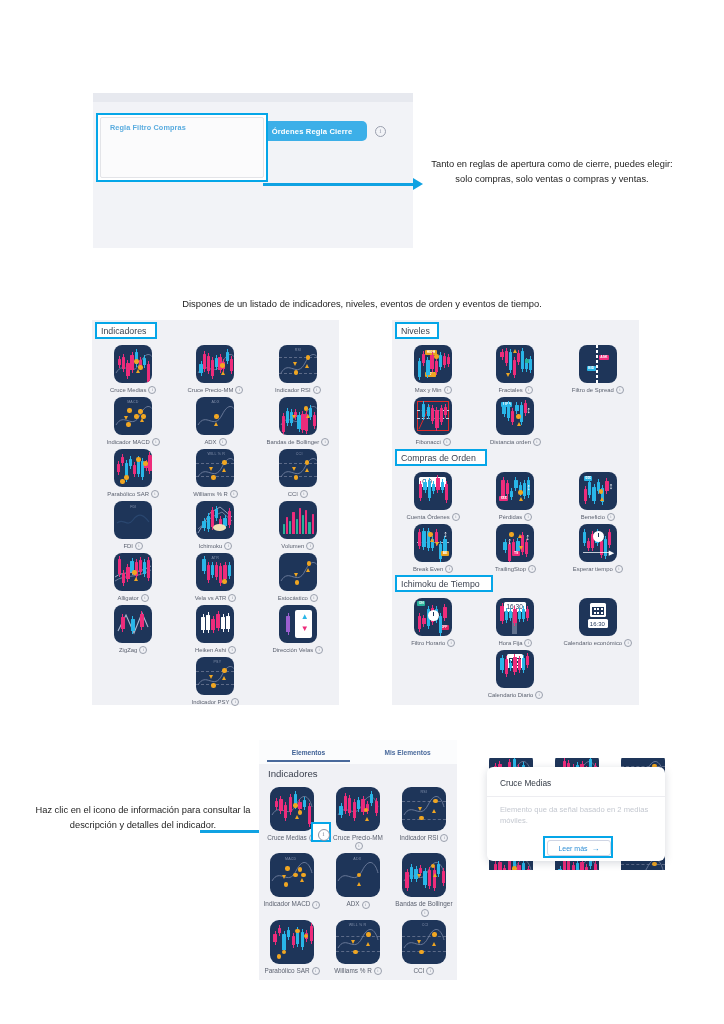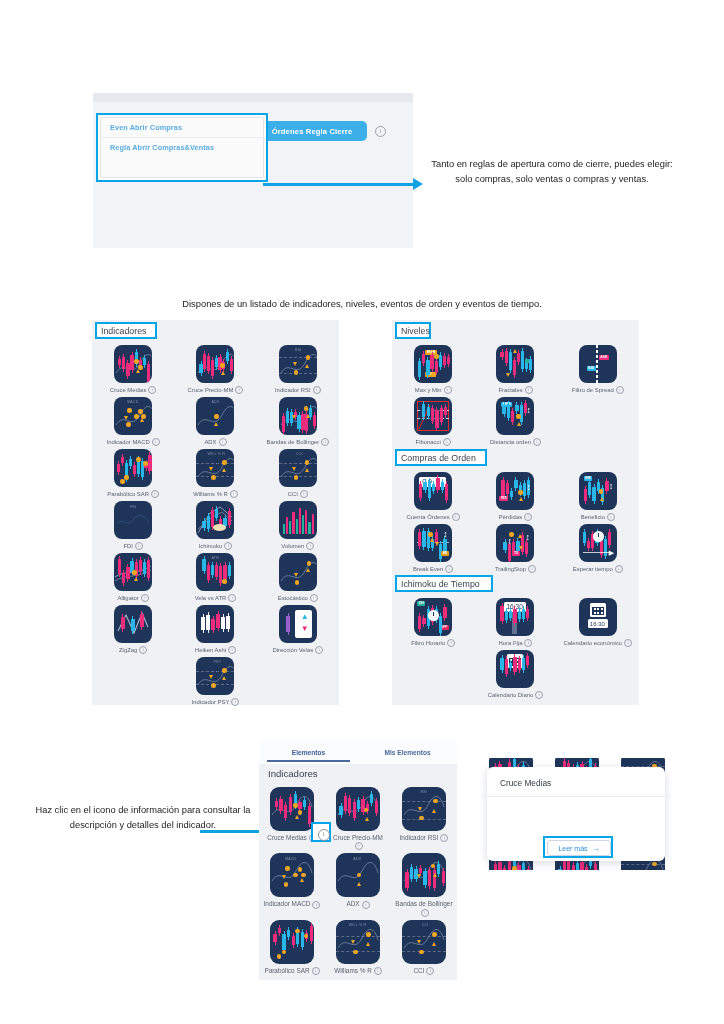--- a/index.html
+++ b/index.html
@@ -236,22 +236,21 @@
 <div class="abs" id="rules-panel">
   <div class="topstrip"></div>
   <button class="btn-blue" id="btn-apertura">Añadir Regla Apertura</button>
   <span class="info-circle" id="info-apertura">i</span>
   <button class="btn-blue" id="btn-cierre">Órdenes Regla Cierre</button>
   <span class="info-circle" id="info-cierre">i</span>
 </div>
 
 <div class="abs" id="dropdown-highlight"></div>
 <div class="abs" id="dropdown-menu">
-  <div class="dd-item">Even Abrir Compras</div>
-  <div class="dd-item">Regla Abrir Compras&amp;Ventas</div>
+  <div class="dd-item">Regla Filtro Compras</div>
 </div>
 
 <div class="abs" id="arrow1"></div>
 <div class="abs" id="arrow1-head"></div>
 <div class="abs" id="callout1">Tanto en reglas de apertura como de cierre, puedes elegir: solo compras, solo ventas o compras y ventas.</div>
 
 <div class="abs" id="caption2">Dispones de un listado de indicadores, niveles, eventos de orden y eventos de tiempo.</div>
 
 <div class="abs big-panel" id="panel-left">
   <div class="sec-hl" style="left:3px;top:2px;width:62px;height:17px;">Indicadores</div>
@@ -616,21 +615,21 @@
             <span class="dot" style="left:15px;top:26px;"></span>
           </div>
                  <div class="cap">Indicador PSY<span class="ic">i</span></div>
                </div>
         <div class="cell"></div>
       </div>
     </div>
 </div>
 
 <div class="abs big-panel" id="panel-right">
-  <div class="sec-hl" style="left:3px;top:2px;width:36px;height:17px;">Niveles</div>
+  <div class="sec-hl" style="left:3px;top:2px;width:44px;height:17px;">Niveles</div>
   <div class="grid" id="grid-niveles" style="top:22px;">
       <div class="row">
         <div class="cell">
                  <div class="tile">
             <span class="tag" style="left:11px;top:5px;background:#e8a21e;color:#fff;">HIGH</span>
             <span class="tag" style="left:11px;top:27px;background:#e8a21e;color:#fff;">LOW</span>
             <span class="wick" style="left:5.1px;top:13.015149176954733px;height:22.013777434842247px;background:#29b6e8;"></span>
             <span class="cd" style="left:4px;top:16.015149176954733px;width:3.2px;height:16.013777434842247px;background:#29b6e8;"></span>
             <span class="wick" style="left:9.2px;top:6.054218106995885px;height:14.938173010973937px;background:#ee2c7b;"></span>
             <span class="cd" style="left:8.1px;top:9.054218106995885px;width:3.2px;height:8.938173010973937px;background:#ee2c7b;"></span>
@@ -1283,18 +1282,19 @@
         </svg>
         <span class="lbl" style="left:18.526315789473685px;top:3.473684210526316px;">RSI</span>
         <span class="dot" style="left:31.263157894736842px;top:11.578947368421053px;"></span>
         <span class="tri dn" style="left:16.210526315789473px;top:19.68421052631579px;"></span>
       </div>
     </div>
 </div>
 <div class="abs" id="popup-card">
   <div id="popup-title">Cruce Medias</div>
   <div id="popup-divider"></div>
+  <div id="popup-desc">Elemento que da señal basado en 2 medias móviles.</div>
 </div>
 <div class="abs" id="popup-btn-hl"></div>
 <div class="abs" id="popup-btn">
   <span>Leer más</span>
   <span class="ar">→</span>
 </div>
 
 </body></html>

